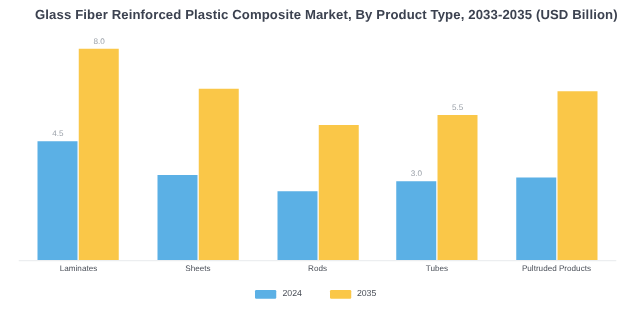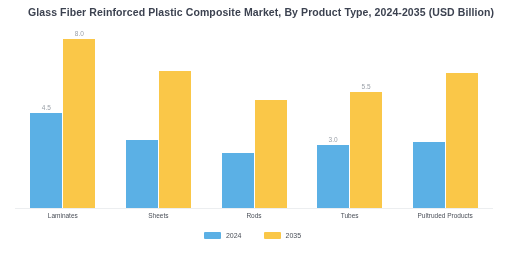--- a/index.html
+++ b/index.html
@@ -93,21 +93,21 @@
   .legend-text {
     font-size: 7px;
     color: #4a4f58;
   }
 </style>
 </head>
 <body>
 
 <div id="chart-root">
 
-  <div id="chart-title">Glass Fiber Reinforced Plastic Composite Market, By Product Type, 2024-2035 (USD Billion)</div>
+  <div id="chart-title">Glass Fiber Reinforced Plastic Composite Market, By Product Type, 2033-2035 (USD Billion)</div>
 
   <div id="plot-area">
       <div class="bar-group" style="left: 15.3px; width: 65px;">
         <div class="bar s0" style="height: 95.1136px; background: rgb(91, 176, 229);"></div>
         <div class="bar-label" style="left: -4px; bottom: 97.1136px;">4.5</div>
         <div class="bar s1" style="height: 169.091px; background: rgb(250, 199, 72);"></div>
         <div class="bar-label" style="left: 29px; bottom: 171.091px;">8.0</div>
       </div>
       <div class="bar-group" style="left: 110.9px; width: 65px;">
         <div class="bar s0" style="height: 67.6364px; background: rgb(91, 176, 229);"></div>

